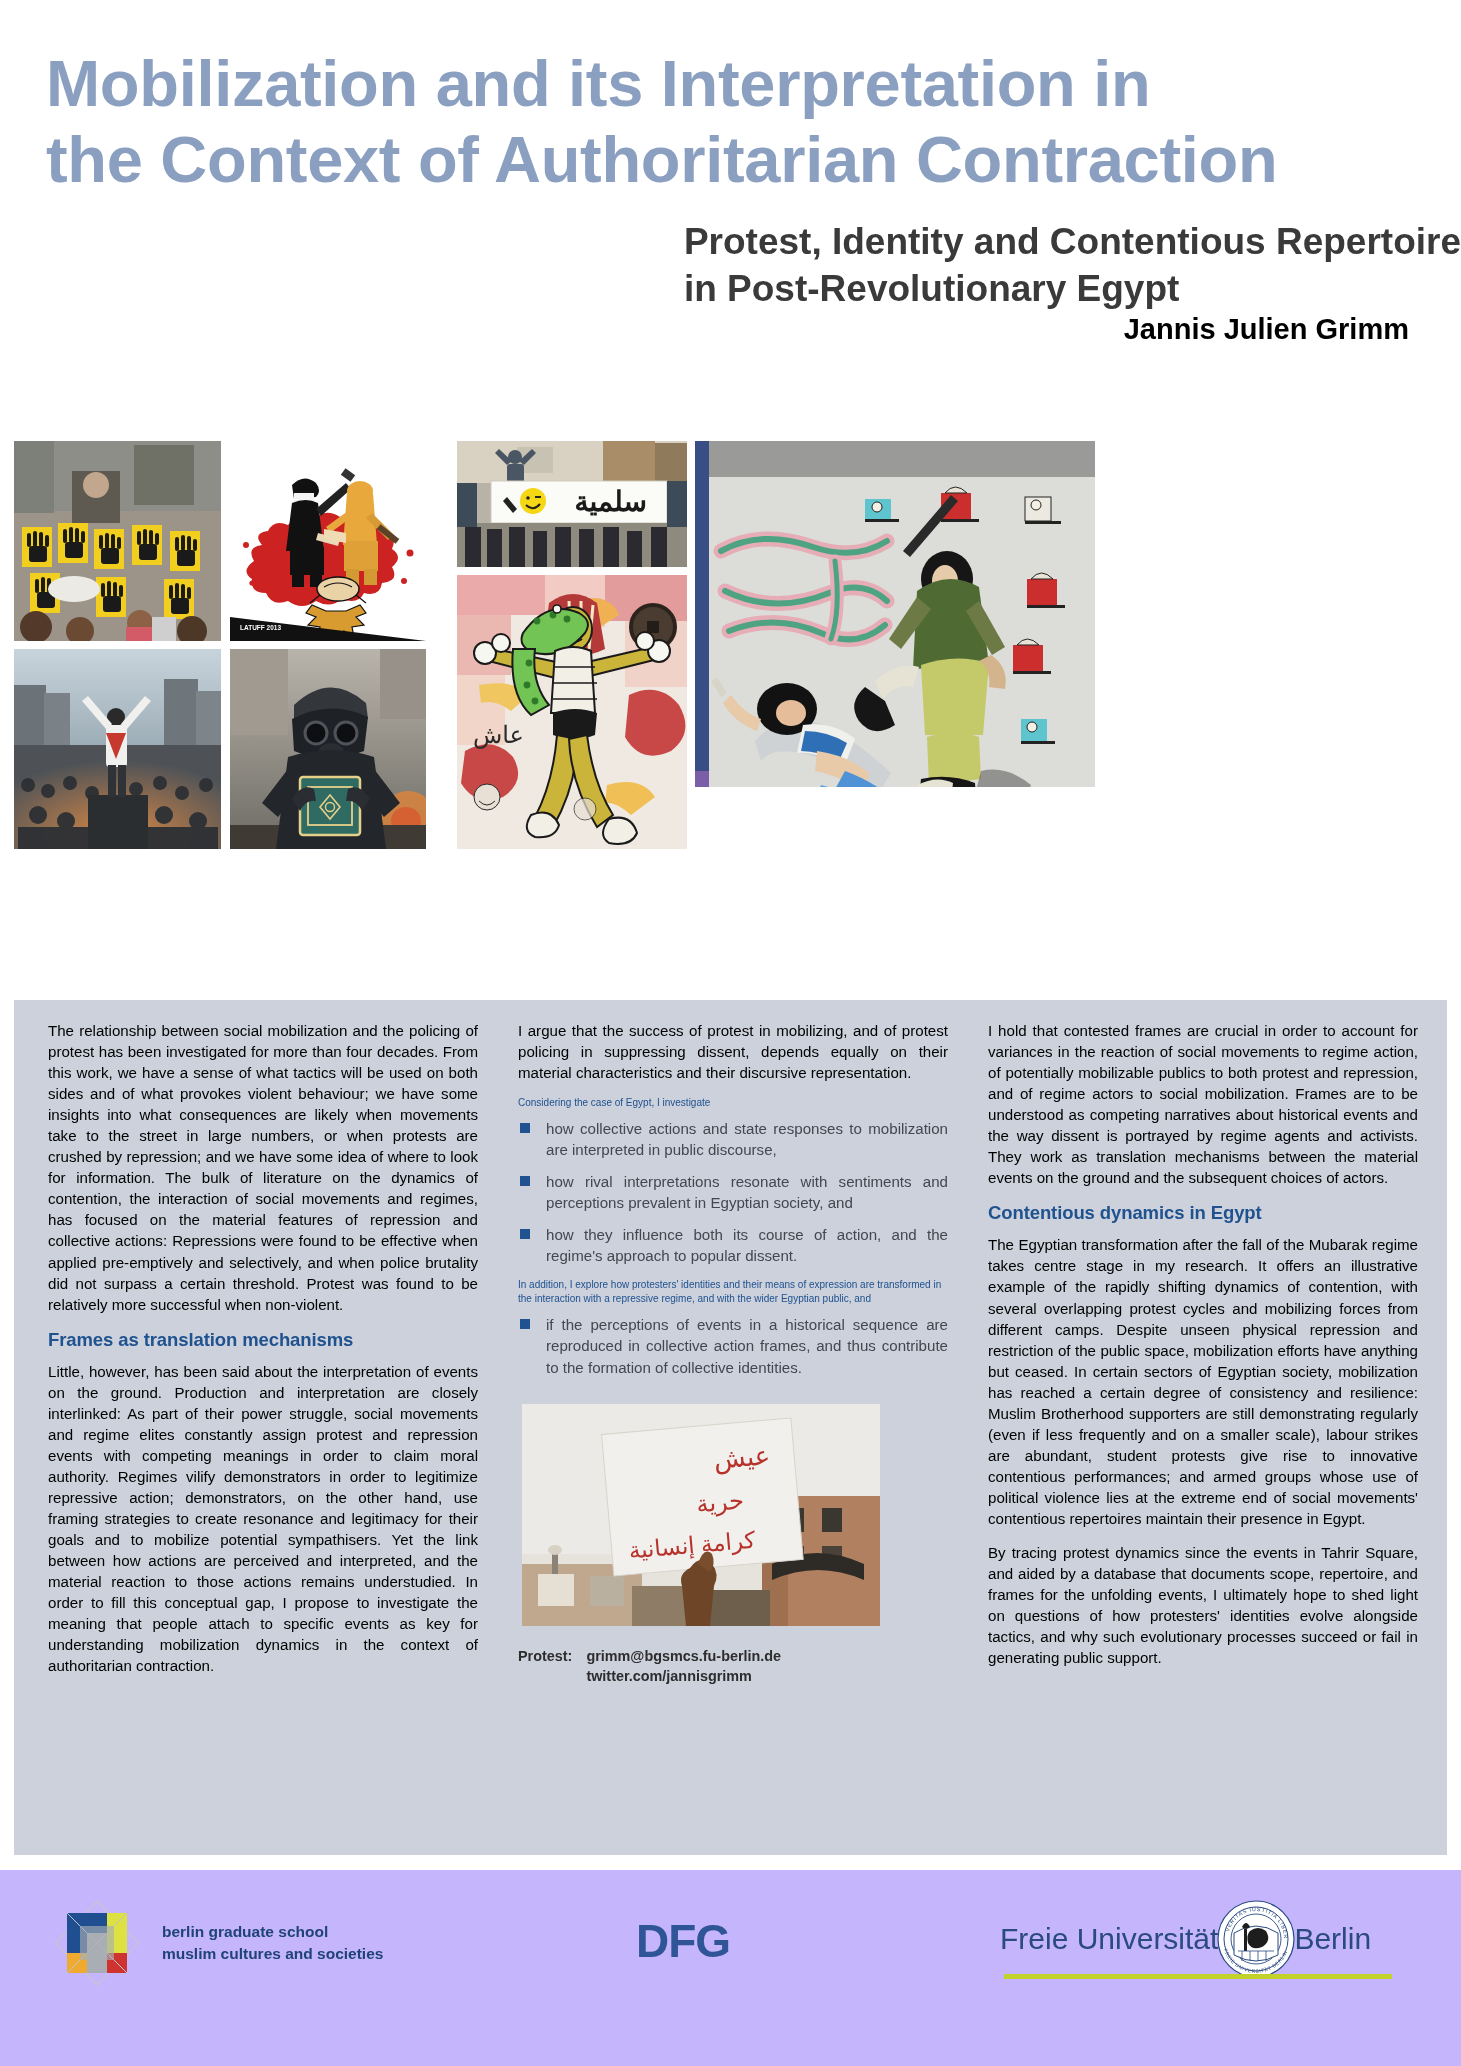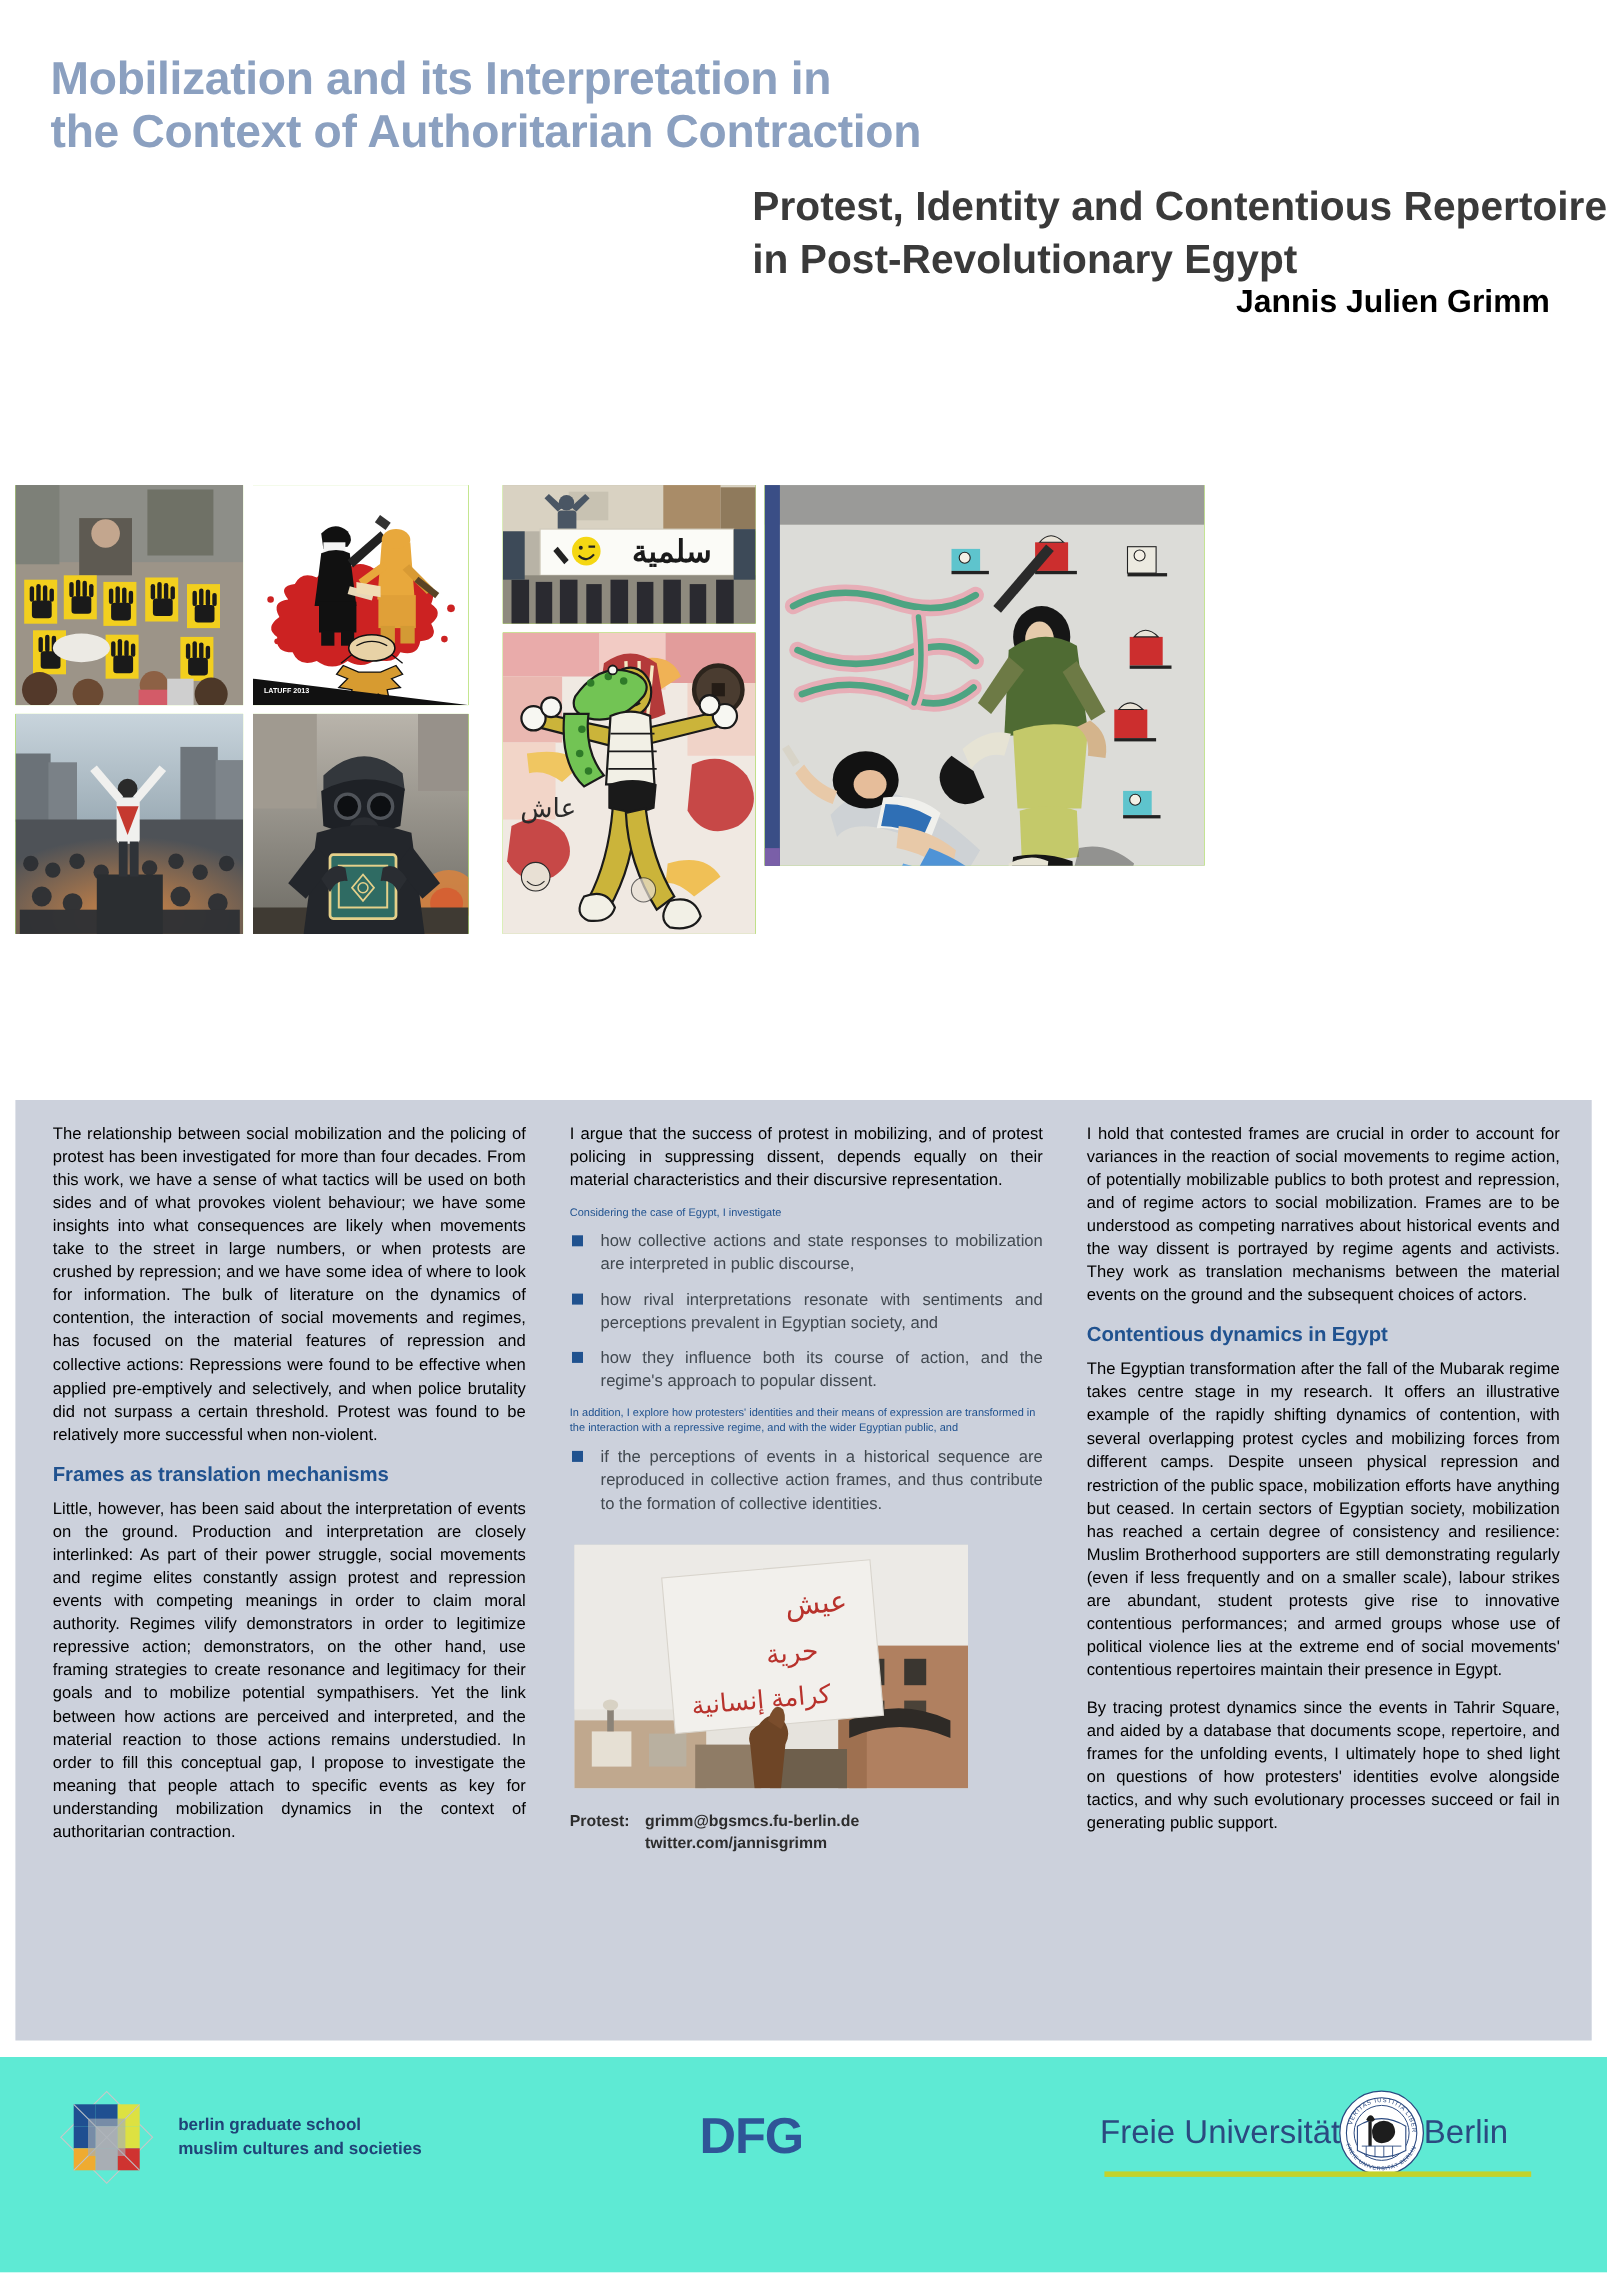--- a/index.html
+++ b/index.html
@@ -8,21 +8,21 @@
     font-family:"Liberation Sans", sans-serif;
     background:#ffffff;
     position:relative;
     overflow:hidden;
   }
   .poster { position:relative; width:1461px; height:2066px; background:#fff; }
 
   
   .header { padding:46px 0 0 46px; }
   .title {
-    font-size:42px; font-weight:700; line-height:1.17;
+    font-size:65px; font-weight:700; line-height:1.17;
     color:#8ba0c0; letter-spacing:-0.3px;
     font-family:"Liberation Sans", sans-serif;
   }
   .title .l2 { display:block; }
   .subtitle {
     margin-top:20px;
     font-size:37px; font-weight:700; line-height:1.28;
     color:#3a3a3a;
   }
   .sub-row { display:flex; align-items:flex-end; justify-content:space-between;flex-direction:column; }
@@ -101,21 +101,21 @@
   .contact {
     margin-top:20px; font-size:14.4px; line-height:1.45;
     color:#2d2d2d; font-weight:700; display:flex; gap:14px;
   }
   .contact .clabel { flex:0 0 auto; }
   .contact .cvals { flex:1 1 auto; }
 
   
   .footer {
     position:absolute; left:0; top:1870px; width:1461px; height:196px;
-    background:#5eead4;
+    background:#c4b5fd;
   }
   .logo-bgs { position:absolute; left:52px; top:28px; display:flex; align-items:center; gap:20px; }
   .bgs-mark { position:relative; width:90px; height:90px; }
   .bgs-grid {
     position:absolute; left:15px; top:15px; width:60px; height:60px;
     display:grid; grid-template-columns:repeat(3,1fr); grid-template-rows:repeat(3,1fr);
   }
   .bgs-grid i { display:block; }
   .bgs-diamond {
     position:absolute; left:15px; top:15px; width:60px; height:60px;

